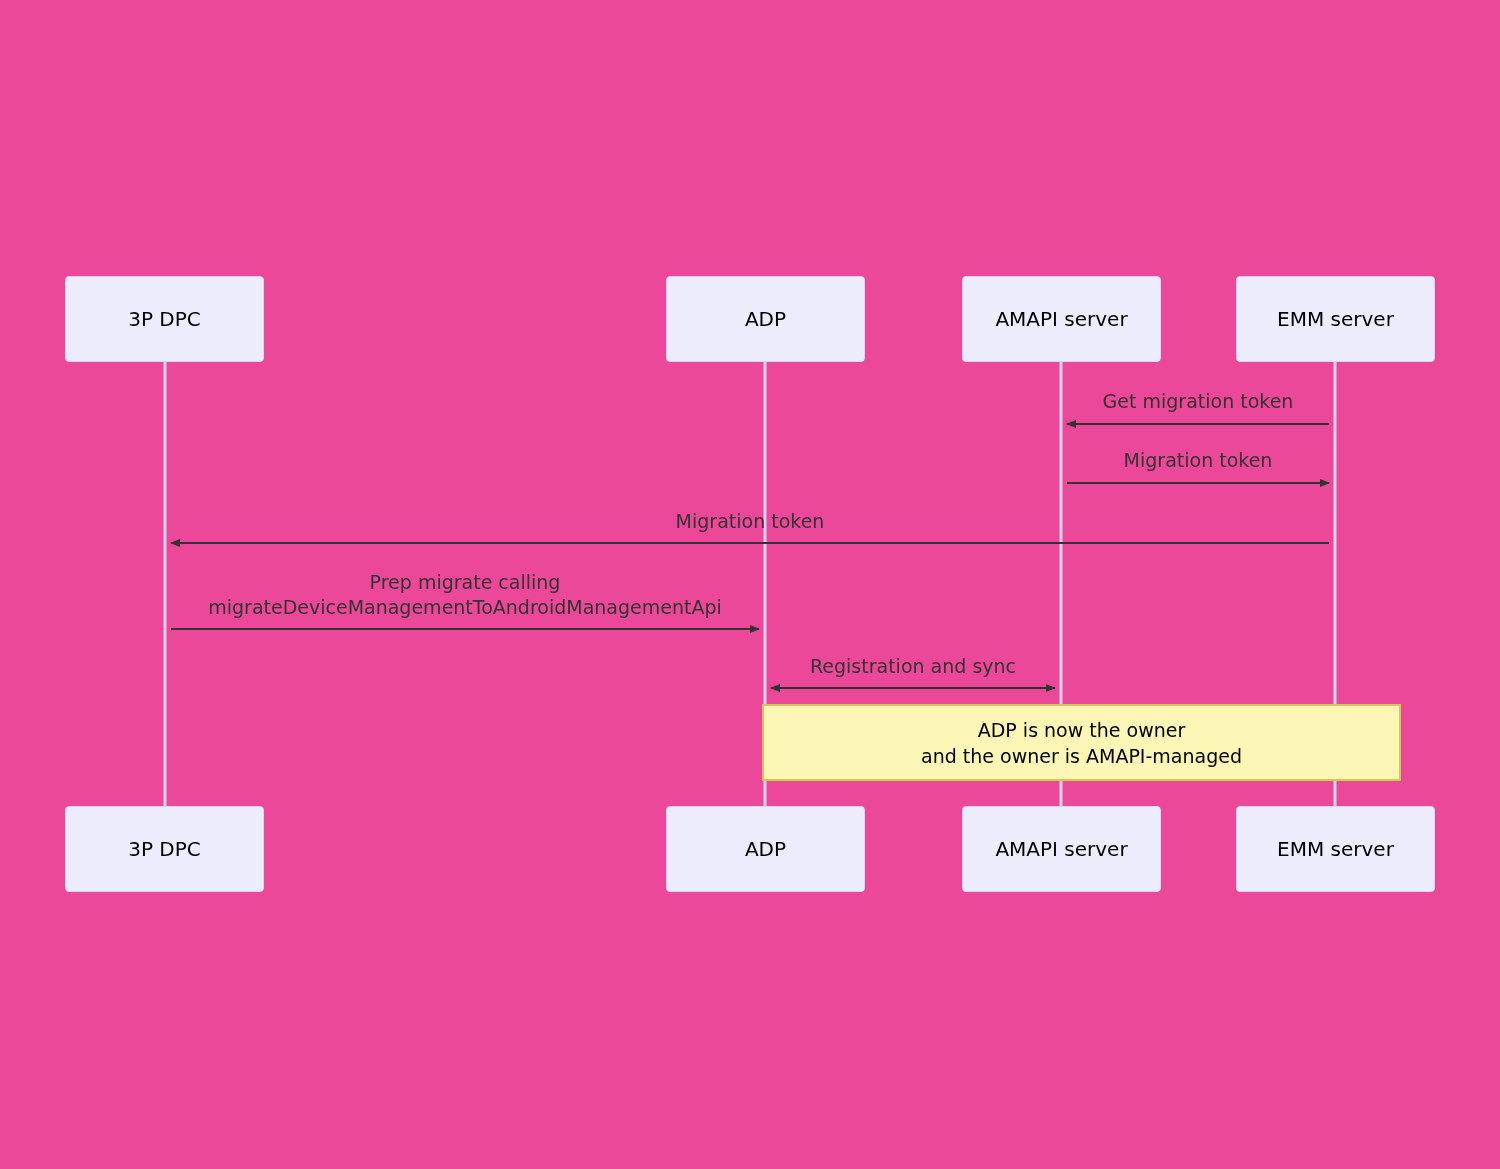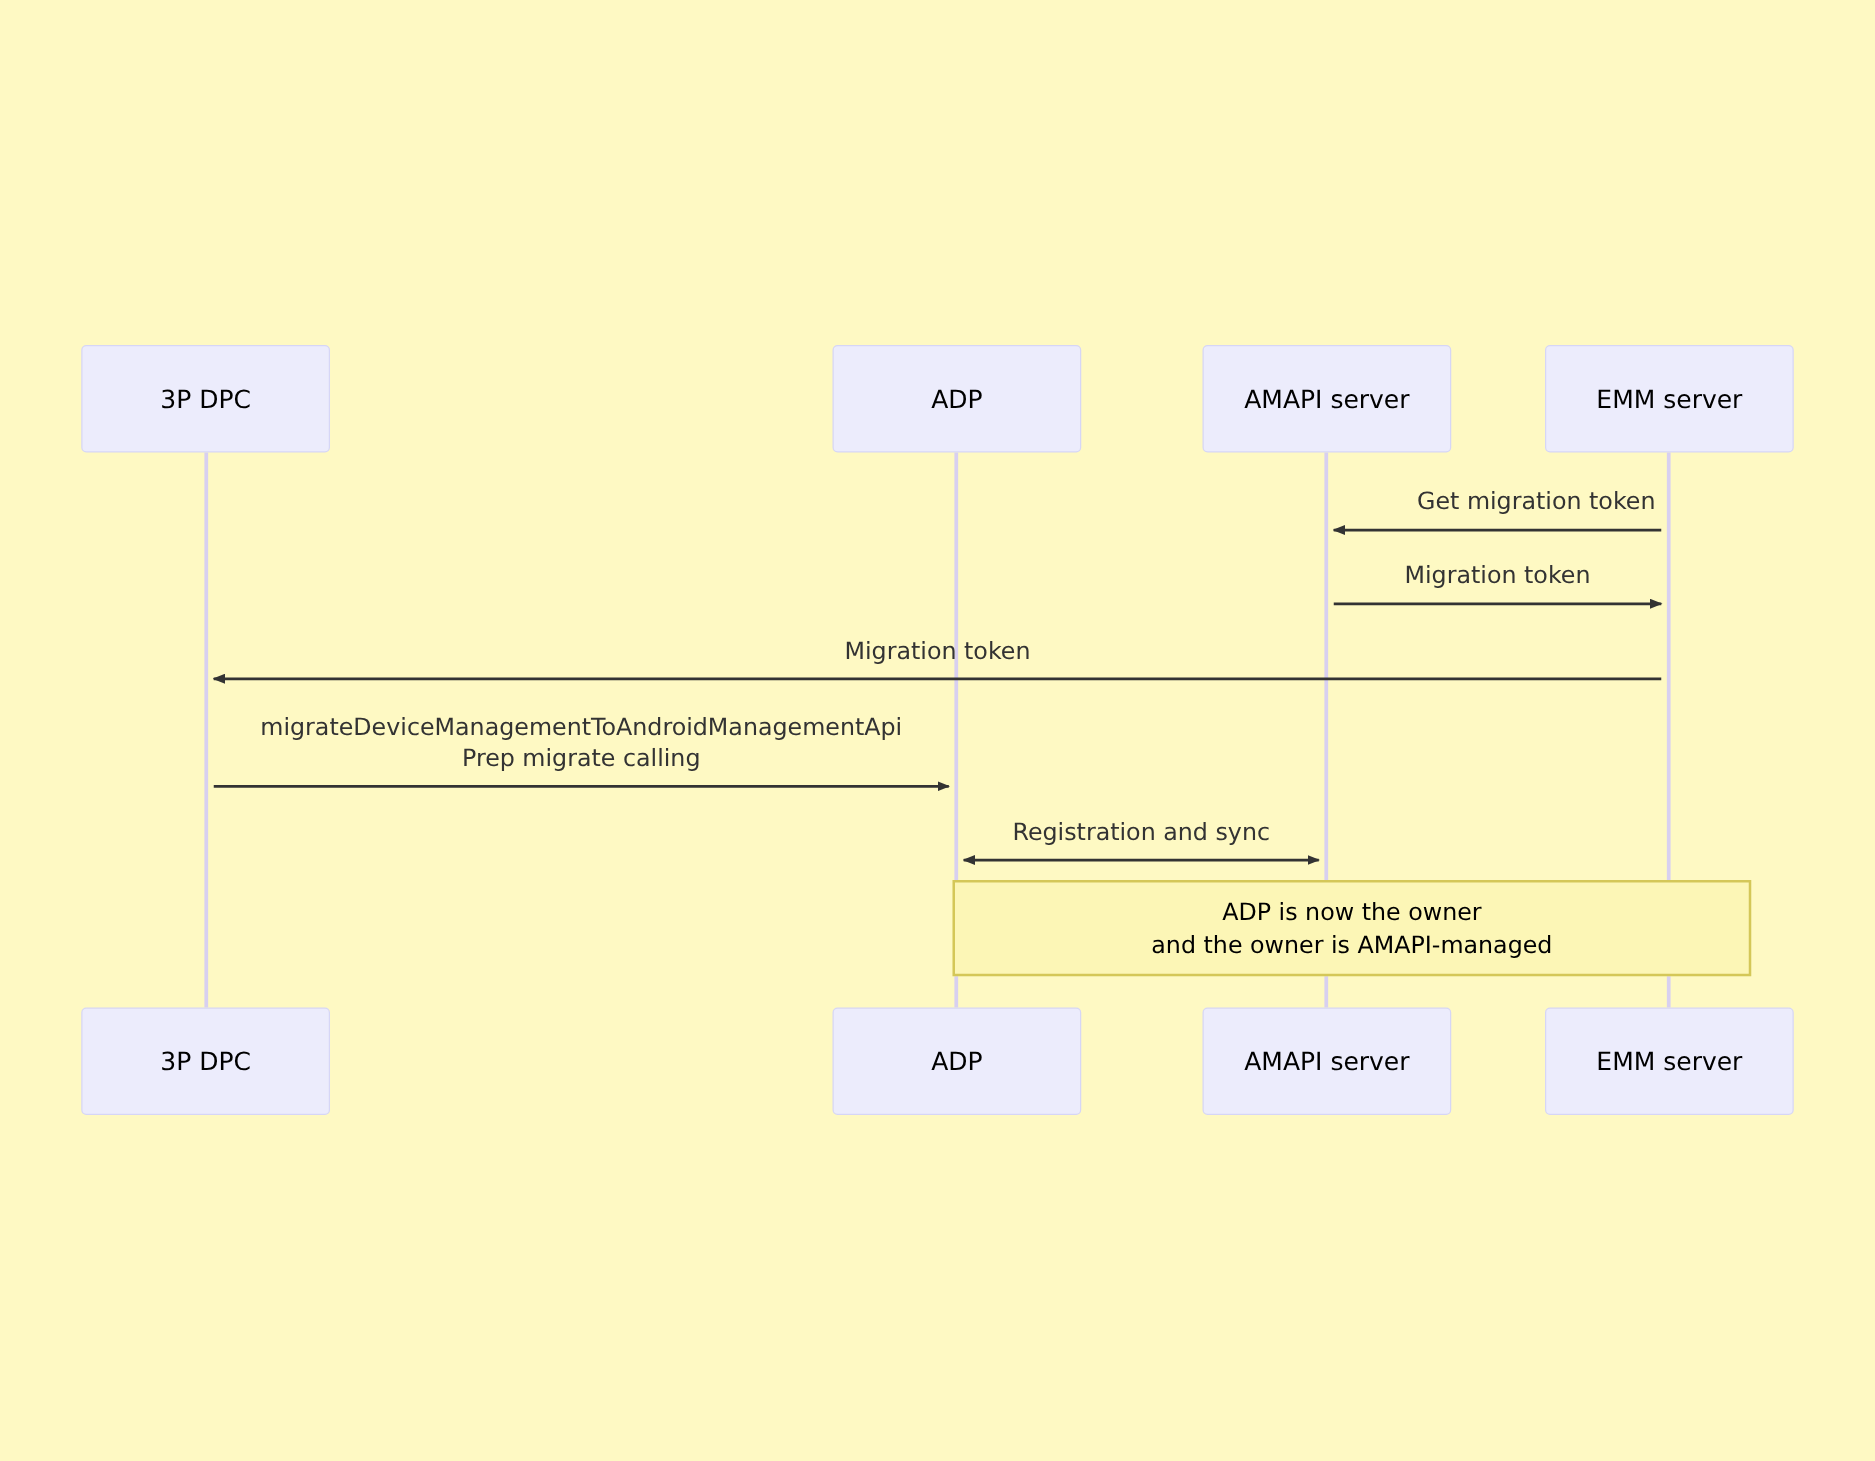--- a/index.html
+++ b/index.html
@@ -11,21 +11,21 @@
   body {
     width: 1500px;
     height: 1169px;
     font-family: "DejaVu Sans", "Liberation Sans", sans-serif;
     overflow: hidden;
   }
   #diagram-root {
     position: relative;
     width: 1500px;
     height: 1169px;
-    background: #fef9c3;
+    background: #ec4899;
   }
   .layer {
     position: absolute;
     top: 0;
     left: 0;
     width: 1500px;
     height: 1169px;
   }
   
   .participant-box {
@@ -122,32 +122,32 @@
       </div>
       <div class="participant-box" style="left: 962px; top: 806px; width: 199px; height: 86px;">
         <span>AMAPI server</span>
       </div>
       <div class="participant-box" style="left: 1236px; top: 806px; width: 199px; height: 86px;">
         <span>EMM server</span>
       </div>
     </div>
 
   <div class="layer" id="message-labels-layer">
-      <div class="msg-label" style="left: 1229px; top: 389px;">
+      <div class="msg-label" style="left: 1198px; top: 389px;">
         <span>Get migration token</span>
       </div>
       <div class="msg-label" style="left: 1198px; top: 448px;">
         <span>Migration token</span>
       </div>
       <div class="msg-label" style="left: 750px; top: 509px;">
         <span>Migration token</span>
       </div>
       <div class="msg-label" style="left: 465px; top: 570px;">
+        <span>Prep migrate calling</span>
         <span>migrateDeviceManagementToAndroidManagementApi</span>
-        <span>Prep migrate calling</span>
       </div>
       <div class="msg-label" style="left: 913px; top: 654px;">
         <span>Registration and sync</span>
       </div>
     </div>
 
   <div class="layer" id="notes-layer">
       <div class="note-box" style="left: 730px; top: 704px; width: 639px; height: 77px; margin-left: 32px;">
         <span class="note-line">ADP is now the owner</span>
         <span class="note-line">and the owner is AMAPI-managed</span>

